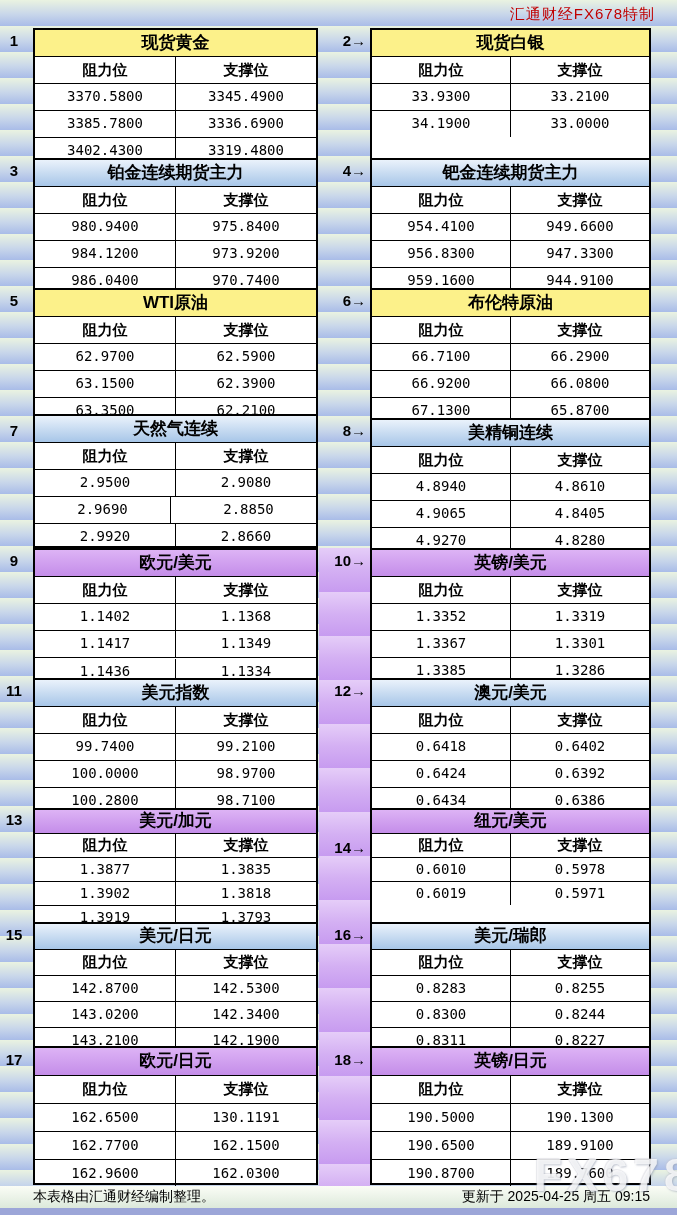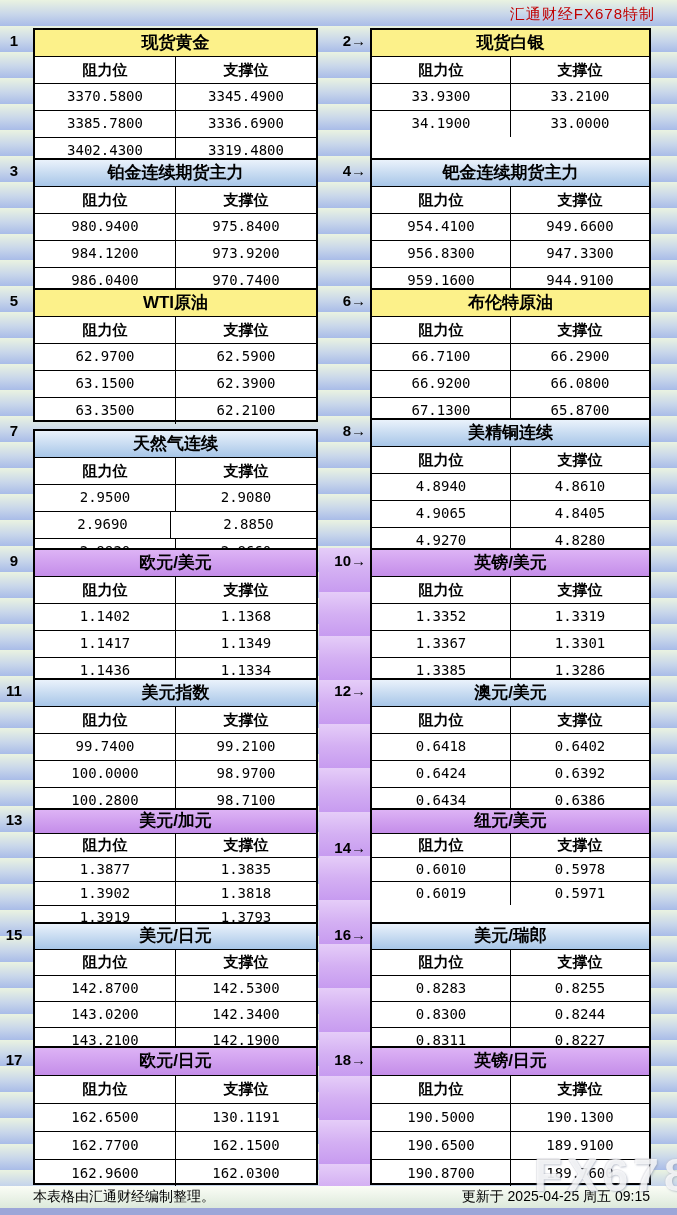--- a/index.html
+++ b/index.html
@@ -175,21 +175,21 @@
           <span>66.9200</span>
           <span>66.0800</span>
         </div>
         <div class="row" style="height:26px;line-height:25px;">
           <span>67.1300</span>
           <span>65.8700</span>
         </div>
       </div>
       <div class="num-label" style="top:418px;height:26px;line-height:26px;">7</div>
       <div class="gutter-label" style="top:418px;height:26px;line-height:26px;">8→</div>
-      <div class="block" style="left:33px;top:429px;width:285px;height:134px;">
+      <div class="block" style="left:33px;top:414px;width:285px;height:134px;">
         <div class="title blue" style="height:26px;line-height:25px;">天然气连续</div>
         <div class="cols" style="height:26px;line-height:25px;">
           <span>阻力位</span>
           <span>支撑位</span>
         </div>
         <div class="row" style="height:26px;line-height:25px;">
           <span>2.9500</span>
           <span>2.9080</span>
         </div>
         <div class="row" style="height:26px;line-height:25px;gap:10px;">
@@ -229,21 +229,21 @@
           <span>支撑位</span>
         </div>
         <div class="row" style="height:26px;line-height:25px;">
           <span>1.1402</span>
           <span>1.1368</span>
         </div>
         <div class="row" style="height:26px;line-height:25px;">
           <span>1.1417</span>
           <span>1.1349</span>
         </div>
-        <div class="row" style="height:26px;line-height:25px;">
+        <div class="row" style="height:26px;line-height:25px;align-items:center;">
           <span>1.1436</span>
           <span>1.1334</span>
         </div>
       </div>
       <div class="block" style="left:370px;top:548px;width:281px;height:134px;">
         <div class="title purple" style="height:26px;line-height:25px;">英镑/美元</div>
         <div class="cols" style="height:26px;line-height:25px;">
           <span>阻力位</span>
           <span>支撑位</span>
         </div>

